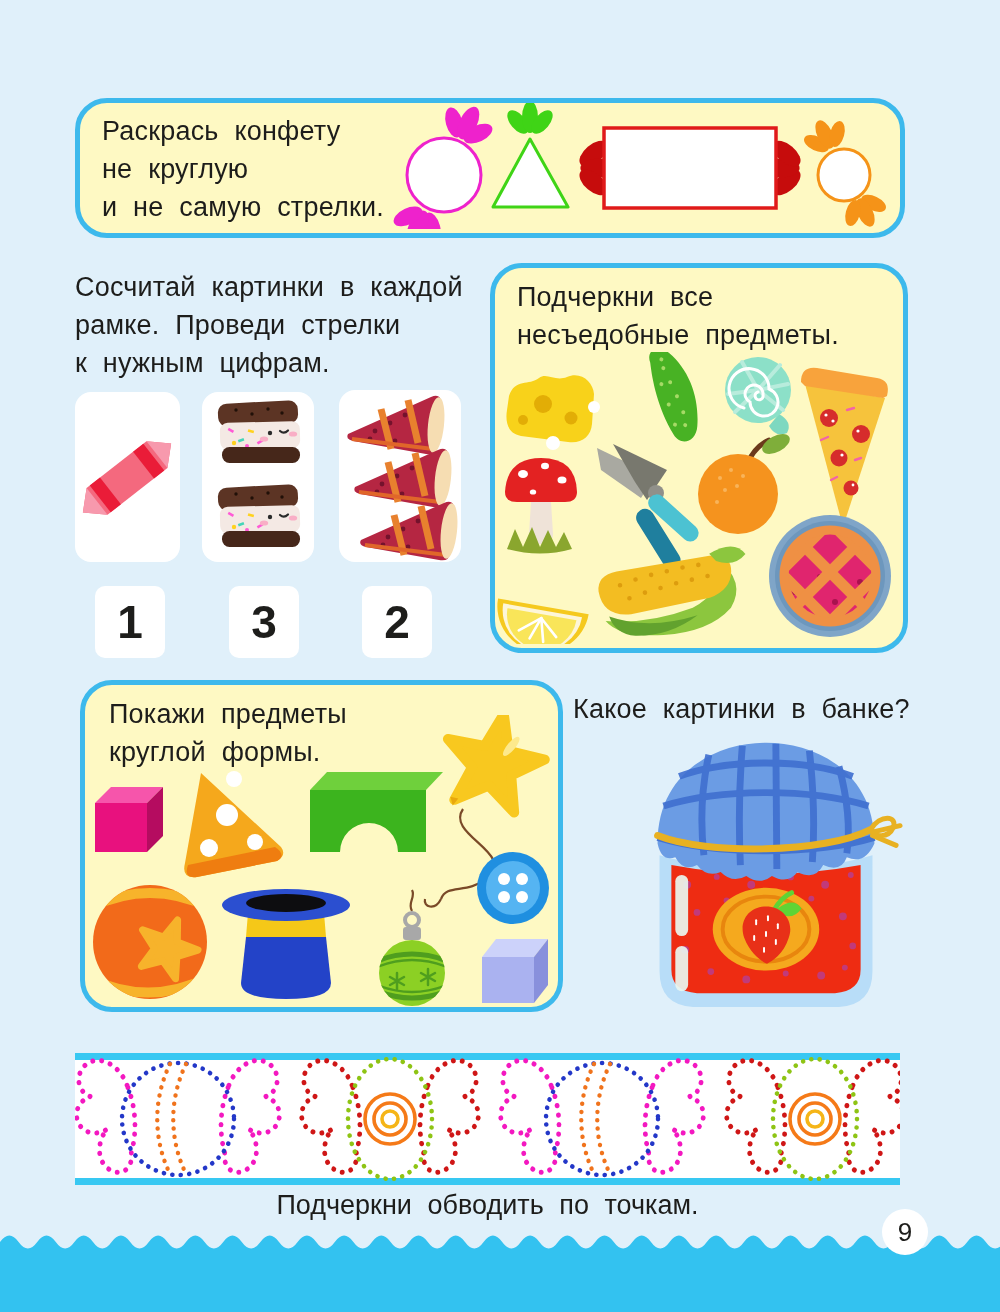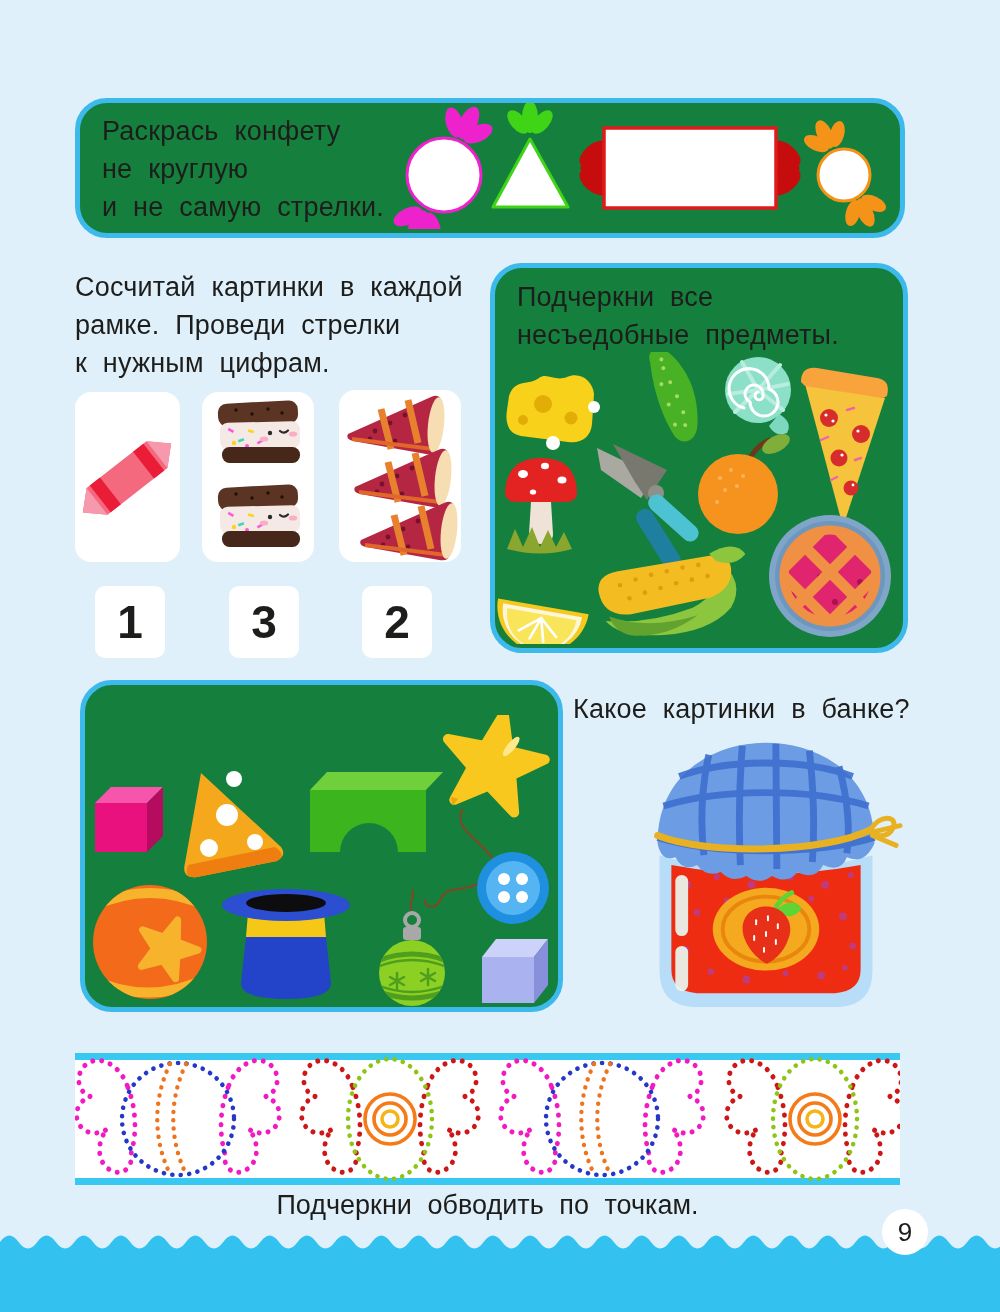--- a/index.html
+++ b/index.html
@@ -3,21 +3,21 @@
 <meta charset="utf-8">
 <style>
   html,body{margin:0;padding:0;}
   body{
     width:1000px;height:1312px;position:relative;overflow:hidden;
     background:#e0f0fa;
     font-family:"Liberation Sans", sans-serif;
     color:#1d1d1b;
   }
   .task-box{
-    position:absolute;background:#15803d;border:5px solid #3db9ec;border-radius:32px;
+    position:absolute;background:#fef9c3;border:5px solid #3db9ec;border-radius:32px;
   }
   .task-text{font-size:27px;line-height:38px;word-spacing:.30em;letter-spacing:.2px;}
   .abs{position:absolute;}
   .frame{
     position:absolute;background:#fff;border-radius:16px;
   }
   .tile{
     position:absolute;background:#fff;border-radius:10px;width:70px;height:72px;
     font-size:46px;font-weight:bold;text-align:center;line-height:72px;
   }
@@ -293,20 +293,24 @@
             <path d="M375,180 L290,265"></path>
             <path d="M350,155 L265,240"></path>
         </g>
       </g>
       <circle cx="335" cy="224" r="46" fill="none" stroke="#ef9044" stroke-width="9"></circle>
     </g>
   </svg>
 </div>
 
 <div class="task-box" style="left:80px;top:680px;width:473px;height:322px;">
+  <div class="task-text abs" style="left:24px;top:10px;">
+    <div>Покажи предметы</div>
+    <div>круглой формы.</div>
+  </div>
   <svg class="abs" style="left:0;top:30px;" width="473" height="292" viewBox="0 0 473 292">
     <g>
       <polygon points="10,88 26,72 78,72 62,88" fill="#f655ab"></polygon>
       <polygon points="62,88 78,72 78,121 62,137" fill="#b50c60"></polygon>
       <rect x="10" y="88" width="52" height="49" fill="#e8117e"></rect>
     </g>
     <g>
       <path d="M116,58 L196,132 Q202,140 192,146 L112,162 Q96,164 100,148 Z" fill="#f5a81c"></path>
       <path d="M103,150 L190,132 Q202,140 192,146 L112,162 Q98,164 103,150 Z" fill="#ef7d10"></path>
       <circle cx="142" cy="100" r="11" fill="#fff"></circle>

